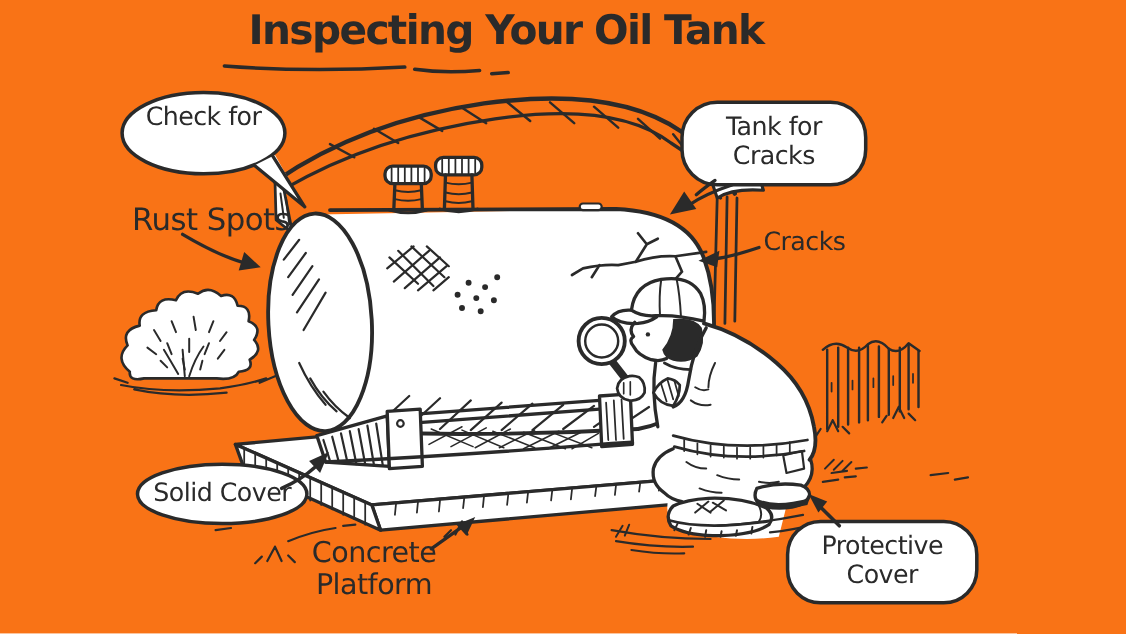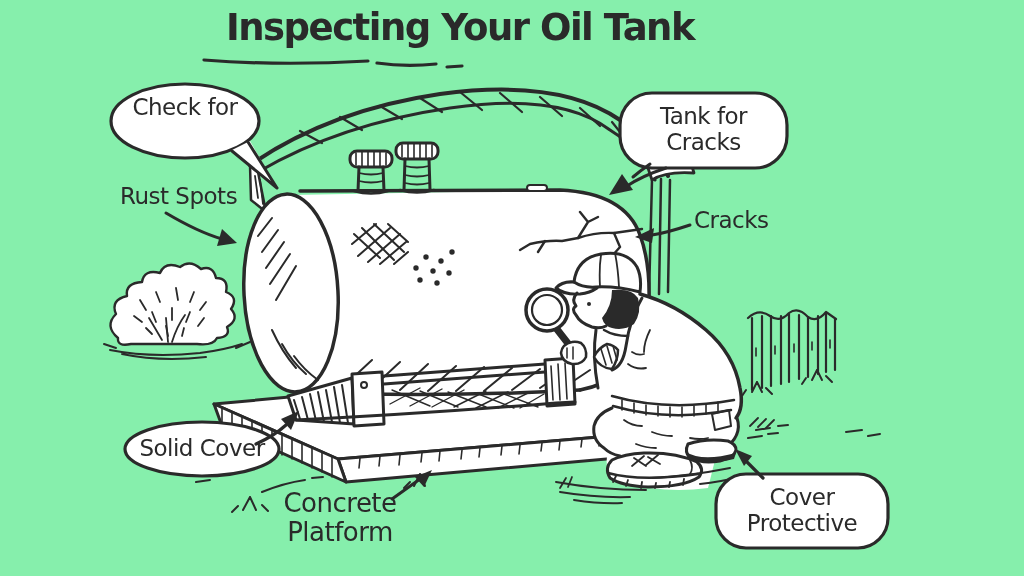--- a/index.html
+++ b/index.html
@@ -1,36 +1,36 @@
 <!DOCTYPE html>
 <html style="--ink: #2a2a2a;"><head>
 <meta charset="utf-8">
 <style>
   :root { --ink:#2a2a2a; }
   * { box-sizing:border-box; }
   html,body { margin:0; padding:0; background:#fff; }
   .canvas {
-    position:relative; width:1024px; height:576px; background:#86efac;
+    position:relative; width:1024px; height:576px; background:#f97316;
     overflow:hidden; font-family:"DejaVu Sans", sans-serif; color:var(--ink);
   }
   .canvas svg { position:absolute; left:0; top:0; color:var(--ink); }
   .txt {
     position:absolute; font-weight:400; line-height:1.12; text-align:center;
     color:var(--ink); white-space:nowrap; z-index:5; letter-spacing:-0.5px;
   }
   .txt span { display:block; }
   .title {
     position:absolute; left:150px; top:6px; width:620px; text-align:center;
     font-size:37px; font-weight:700; letter-spacing:-1.5px; z-index:5; color:var(--ink);
   }
   .cb-check { left:110px; top:95px;  width:150px; font-size:23px; }
   .cb-look  { left:620px; top:104px; width:167px; font-size:23px; }
   .cb-solid { left:122px; top:436px; width:160px; font-size:23px; }
   .cb-prot  { left:716px; top:485px; width:172px; font-size:23px; }
-  .lb-rust  { left:120px; top:184px; width:130px; font-size:23px; text-align:left; }
+  .lb-rust  { left:120px; top:184px; width:130px; font-size:28px; text-align:right; }
   .lb-crack { left:694px; top:208px; width:90px;  font-size:23px; text-align:left; }
   .lb-conc  { left:272px; top:489px; width:136px; font-size:26px; }
 </style>
 </head>
 <body>
 
 <div class="canvas">
 <svg width="1024" height="576" viewBox="0 0 1024 576" fill="none" stroke-linecap="round" stroke-linejoin="round">
 
   <g stroke="currentColor" stroke-width="2.4">
@@ -236,22 +236,22 @@
   </div>
 
   <div class="txt cb-look">
     <span>Tank for</span>
     <span>Cracks</span>
   </div>
 
   <div class="txt cb-solid">Solid Cover</div>
 
   <div class="txt cb-prot">
+    <span>Protective</span>
     <span>Cover</span>
-    <span>Protective</span>
   </div>
 
   <div class="txt lb-rust">Rust Spots</div>
 
   <div class="txt lb-crack">Cracks</div>
 
   <div class="txt lb-conc">
     <span>Concrete</span>
     <span>Platform</span>
   </div>

